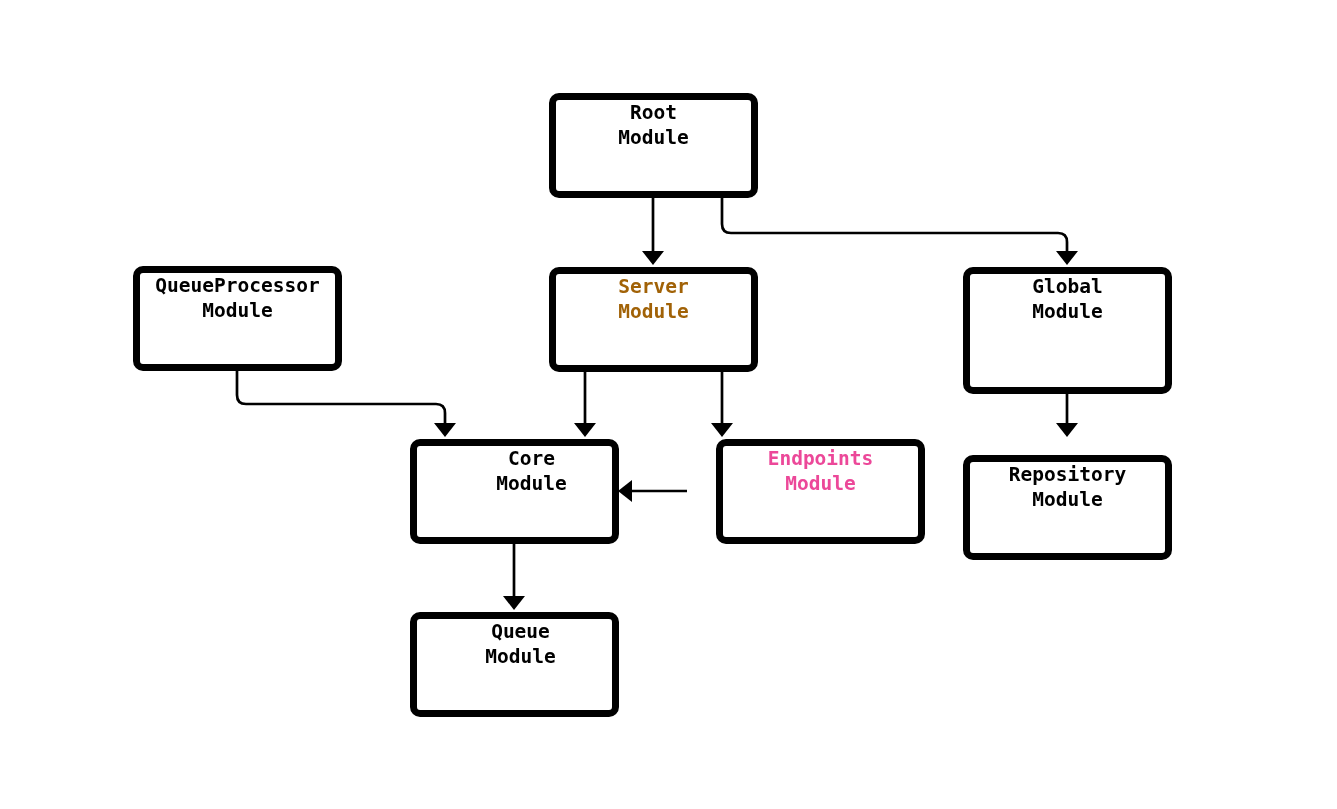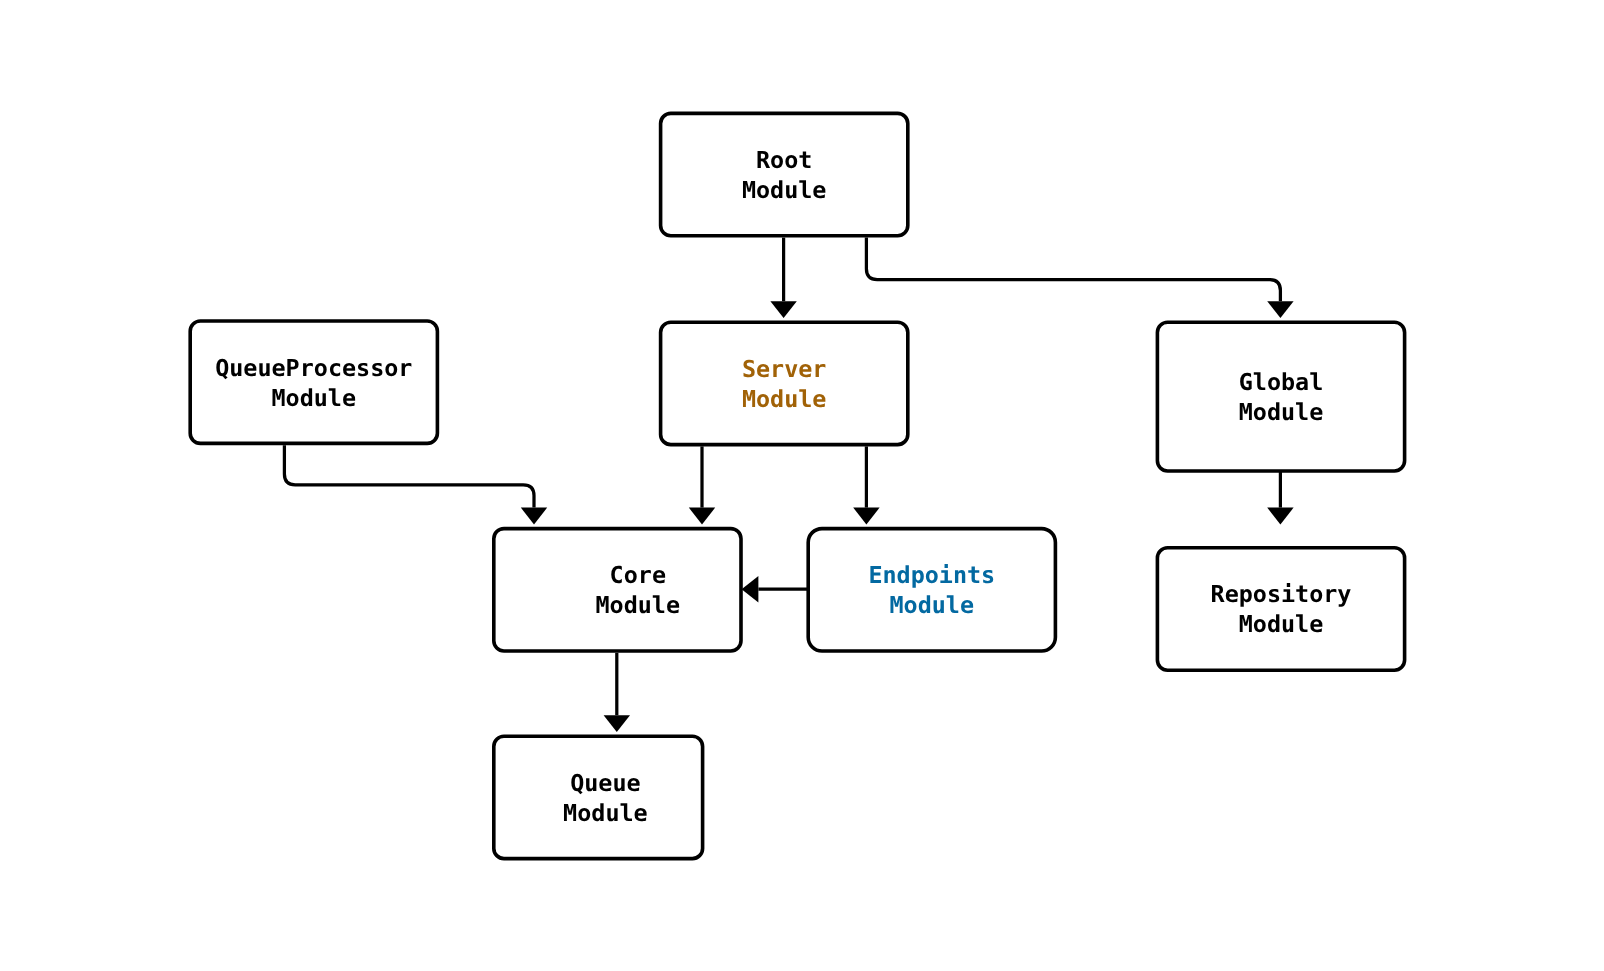--- a/index.html
+++ b/index.html
@@ -26,27 +26,27 @@
     stroke: #000000;
     stroke-width: 2.7;
   }
   .edge-arrow {
     fill: #000000;
     stroke: none;
   }
   .node {
     position: absolute;
     box-sizing: border-box;
-    border: 3px solid #a21caf;
+    border: 7px solid #a21caf;
     border-radius: 10px;
     background: #ffffff;
     display: flex;
     flex-direction: column;
     align-items: center;
-    justify-content: center;
+    justify-content: flex-start;
     text-align: center;
     font-family: "DejaVu Sans Mono", "Liberation Mono", monospace;
     font-weight: 700;
     font-size: 19.5px;
     line-height: 25px;
     color: #000000;
   }
 </style>
 </head>
 <body>
@@ -68,42 +68,42 @@
       <path d="M 1067 372 L 1067 423" class="edge-line"></path>
       <polygon points="1067,437 1056,423 1078,423" class="edge-arrow"></polygon>
       <path d="M 514 544 L 514 596" class="edge-line"></path>
       <polygon points="514,610 503,596 525,596" class="edge-arrow"></polygon>
     </svg>
   <div id="nodes">
       <div class="node" style="left: 549px; top: 93px; width: 209px; height: 105px; background: rgb(255, 255, 255); border-color: rgb(0, 0, 0); color: rgb(0, 0, 0);">
         <div class="node-line">Root</div>
         <div class="node-line">Module</div>
       </div>
-      <div class="node" style="left: 133px; top: 266px; width: 209px; height: 105px; background: rgb(255, 255, 255); border-color: rgb(0, 0, 0); color: rgb(0, 0, 0); margin-left: 24px;">
+      <div class="node" style="left: 133px; top: 266px; width: 209px; height: 105px; background: rgb(255, 255, 255); border-color: rgb(0, 0, 0); color: rgb(0, 0, 0);">
         <div class="node-line">QueueProcessor</div>
         <div class="node-line">Module</div>
       </div>
       <div class="node" style="left: 549px; top: 267px; width: 209px; height: 105px; background: rgb(255, 255, 255); border-color: rgb(0, 0, 0); color: #a16207;">
         <div class="node-line">Server</div>
         <div class="node-line">Module</div>
       </div>
       <div class="node" style="left: 963px; top: 267px; width: 209px; height: 127px; background: rgb(255, 255, 255); border-color: rgb(0, 0, 0); color: rgb(0, 0, 0);">
         <div class="node-line">Global</div>
         <div class="node-line">Module</div>
       </div>
       <div class="node" style="left: 410px; top: 439px; width: 209px; height: 105px; background: rgb(255, 255, 255); border-color: rgb(0, 0, 0); color: rgb(0, 0, 0); padding-left: 34px;">
         <div class="node-line">Core</div>
         <div class="node-line">Module</div>
       </div>
-      <div class="node" style="left: 672px; top: 439px; width: 209px; height: 105px; background: rgb(255, 255, 255); border-color: rgb(0, 0, 0); color: #0369a1; border-radius: 13px;">
+      <div class="node" style="left: 716px; top: 439px; width: 209px; height: 105px; background: rgb(255, 255, 255); border-color: rgb(0, 0, 0); color: #ec4899;">
         <div class="node-line">Endpoints</div>
         <div class="node-line">Module</div>
       </div>
       <div class="node" style="left: 963px; top: 439px; width: 209px; height: 105px; background: rgb(255, 255, 255); border-color: rgb(0, 0, 0); color: rgb(0, 0, 0); margin-top: 16px;">
         <div class="node-line">Repository</div>
         <div class="node-line">Module</div>
       </div>
-      <div class="node" style="left: 410px; top: 612px; width: 177px; height: 105px; background: rgb(255, 255, 255); border-color: rgb(0, 0, 0); color: rgb(0, 0, 0); padding-left: 12px;">
+      <div class="node" style="left: 410px; top: 612px; width: 209px; height: 105px; background: rgb(255, 255, 255); border-color: rgb(0, 0, 0); color: rgb(0, 0, 0); padding-left: 12px;">
         <div class="node-line">Queue</div>
         <div class="node-line">Module</div>
       </div>
     </div>
 </div>
 
 </body></html>

